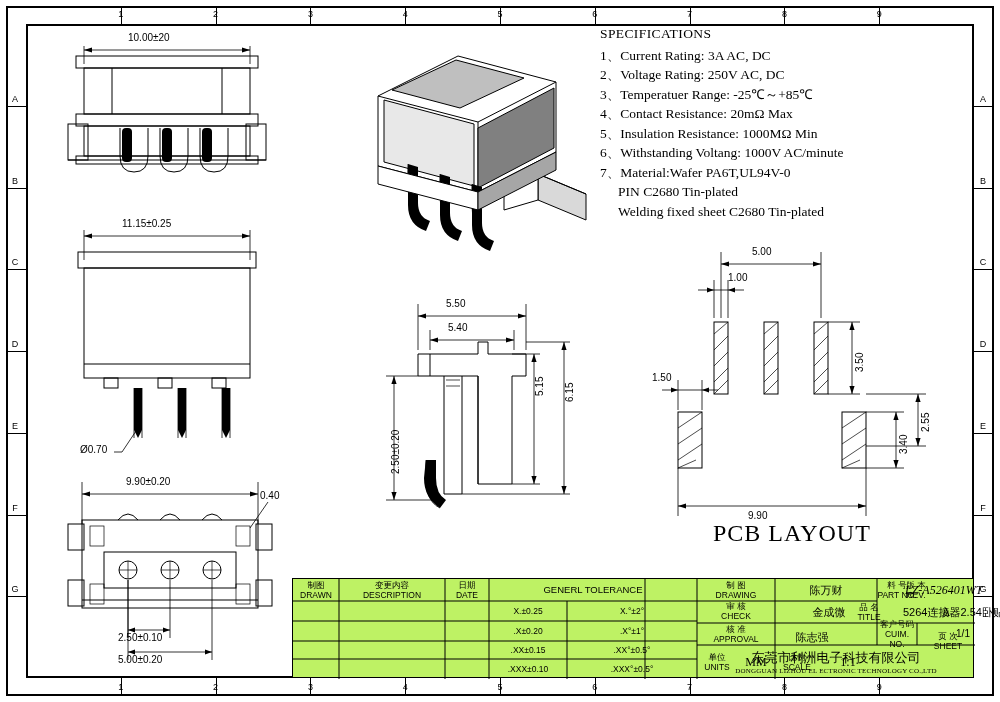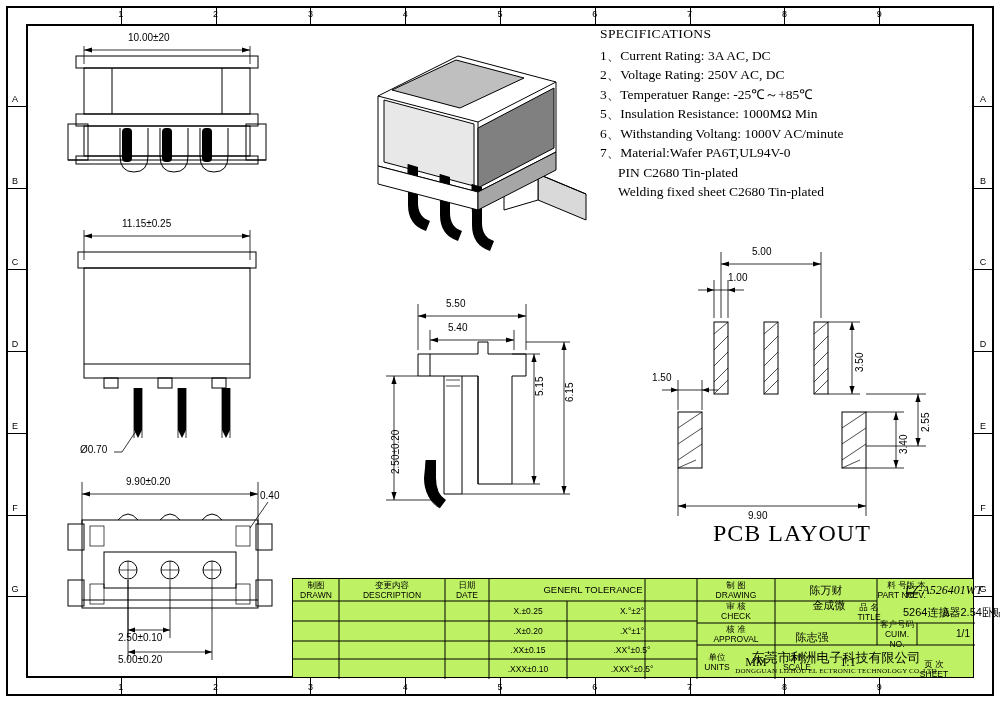--- a/index.html
+++ b/index.html
@@ -490,20 +490,21 @@
     <div class="dim" style="position:absolute;left:0;top:0;transform:translate(894px,408px) rotate(-90deg);transform-origin:0 0;">2.55</div>
     <div class="dim" style="position:absolute;left:0;top:0;transform:translate(872px,430px) rotate(-90deg);transform-origin:0 0;">3.40</div>
     <div class="dim" style="position:absolute;left:722px;top:486px;">9.90</div>
   </div>
 
   <div class="specs">
     <div class="title">SPECIFICATIONS</div>
     <div class="line">1、Current Rating: 3A AC, DC</div>
     <div class="line">2、Voltage Rating: 250V AC, DC</div>
     <div class="line">3、Temperatuer Range: -25℃～+85℃</div>
+    <div class="line">4、Contact Resistance: 20mΩ Max</div>
     <div class="line">5、Insulation Resistance: 1000MΩ Min</div>
     <div class="line">6、Withstanding Voltang: 1000V AC/minute</div>
     <div class="line">7、Material:Wafer PA6T,UL94V-0</div>
     <div class="line indent">PIN C2680 Tin-plated</div>
     <div class="line indent">Welding fixed sheet C2680 Tin-plated</div>
   </div>
 
   <div class="pcb-label">PCB  LAYOUT</div>
 
   <div class="titleblock">
@@ -558,21 +559,21 @@
 
     <div class="tb-text" style="left:404px;top:0;width:78px;height:22px;">
       <span>制 图</span>
       <span>DRAWING</span>
     </div>
     <div class="tb-text cn" style="left:482px;top:0;width:102px;height:22px;">陈万财</div>
     <div class="tb-text" style="left:404px;top:22px;width:78px;height:20px;">
       <span>审 核</span>
       <span>CHECK</span>
     </div>
-    <div class="tb-text cn" style="left:482px;top:16px;width:108px;height:22px;font-family:Liberation Mono, monospace;">金成微</div>
+    <div class="tb-text cn" style="left:482px;top:22px;width:108px;height:22px;">金成微</div>
     <div class="tb-text" style="left:404px;top:44px;width:78px;height:22px;">
       <span>核 准</span>
       <span>APPROVAL</span>
     </div>
     <div class="tb-text cn" style="left:468px;top:44px;width:102px;height:28px;">陈志强</div>
 
     <div class="tb-text" style="left:404px;top:66px;width:40px;height:34px;">
       <span>单位</span>
       <span>UNITS</span>
     </div>
@@ -605,21 +606,21 @@
     </div>
     <div style="position:absolute;left:596px;top:45px;width:96px;height:20px;">
       <span style="position:absolute;left:14px;top:4px;white-space:nowrap;font-size:11px;"></span>
     </div>
 
     <div class="tb-text" style="left:594px;top:0;width:58px;height:22px;">
       <span>版 本</span>
       <span>REV.</span>
     </div>
     <div class="tb-text big" style="left:624px;top:22px;width:58px;height:22px;">A</div>
-    <div class="tb-text" style="left:624px;top:44px;width:34px;height:36px;margin-top:28px;">
+    <div class="tb-text" style="left:638px;top:44px;width:34px;height:36px;">
       <span>页 次</span>
       <span>SHEET</span>
     </div>
     <div class="tb-text" style="left:658px;top:44px;width:24px;height:22px;font-size:10px;">1/1</div>
 
     <div class="company" style="left:404px;top:68px;width:278px;">
       <div class="cn" style="padding-top:2px;">东莞市利洲电子科技有限公司</div>
       <div class="en">DONGGUAN LIZHOU EL ECTRONIC TECHNOLOGY CO.,LTD</div>
     </div>
   </div>

